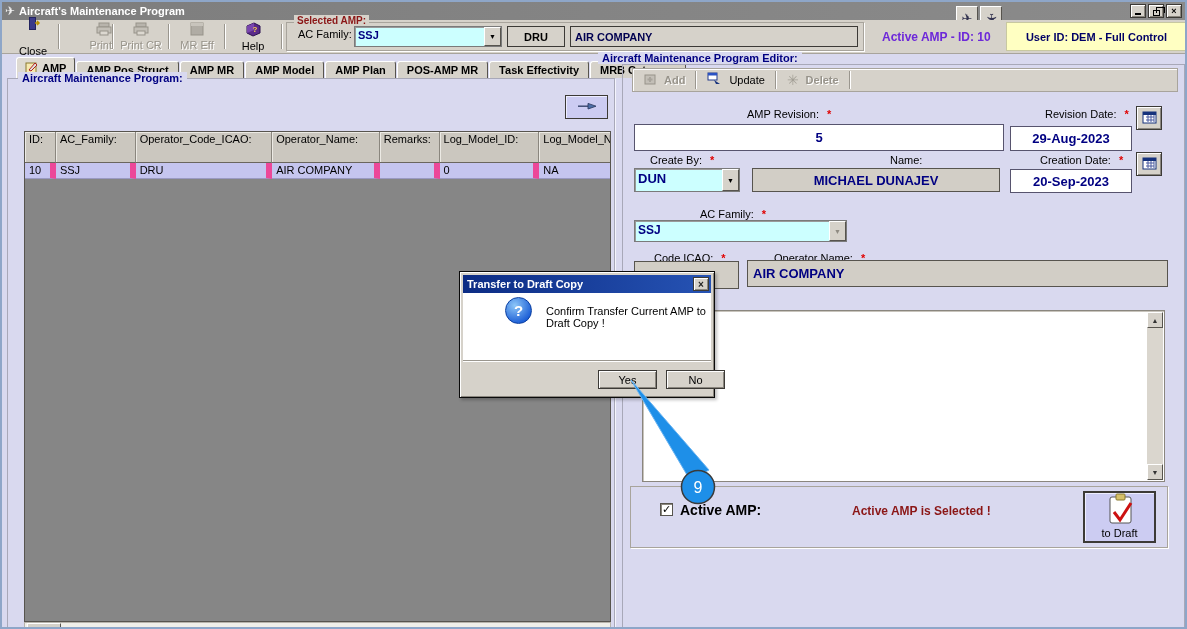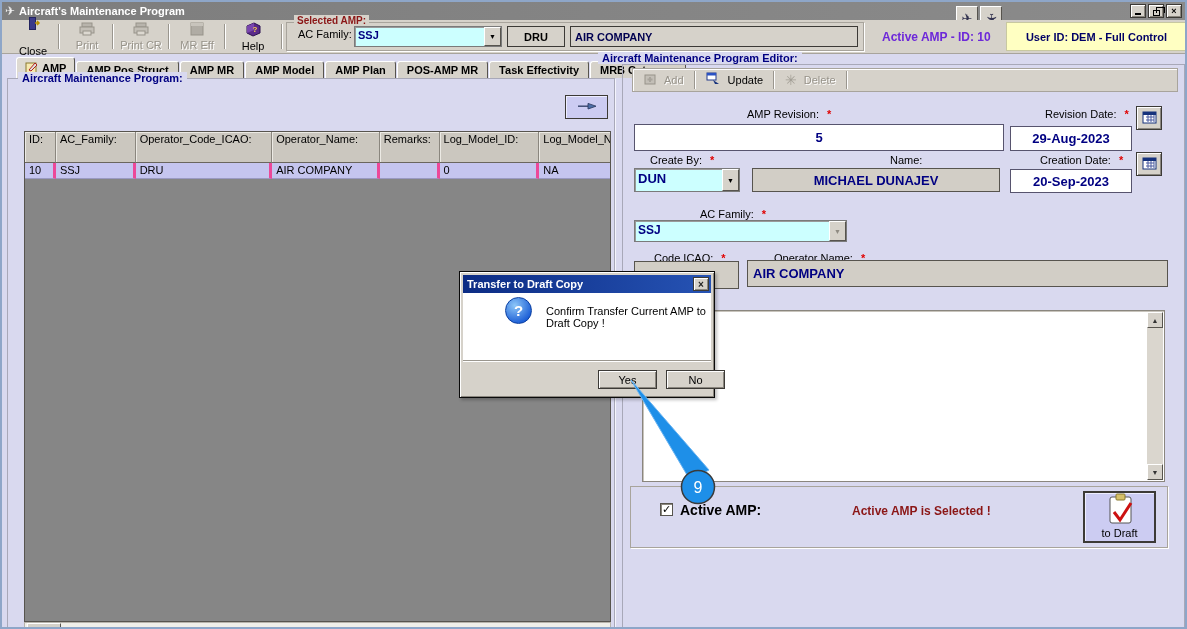--- a/index.html
+++ b/index.html
@@ -51,28 +51,28 @@
 
   
   .left-group { position:absolute; left:5px; top:76px; width:608px; height:551px; border:1px solid #a8a8b8; box-shadow:1px 1px 0 #f4f4fc; }
   .arrow-btn { position:absolute; left:563px; top:93px; width:43px; height:24px; background:#ccccf2; border:1px solid #3c3a36; box-shadow: inset 1px 1px 0 #eef; display:flex; align-items:center; justify-content:center; }
 
   .grid { position:absolute; left:22px; top:129px; width:587px; border:1px solid #57544e; background:#868686; height:491px; }
   .grid-row { display:flex; height:31px; }
   .grid-row.data { height:16px; background:#c5c5ef; }
   .gcell { border-right:1px solid #9a968e; border-bottom:1px solid #9a968e; padding:1px 4px; overflow:hidden; white-space:nowrap; font-size:11px; }
   .grid-row.hdr .gcell { background:#cbc7bf; border-right:1px solid #8a867e; border-bottom:1px solid #6a665e; box-shadow: inset 1px 1px 0 #eceae4; }
-  .grid-row.data .gcell { border-right:3px solid #ec4899; border-bottom:1px solid #9a9ac2; }
+  .grid-row.data .gcell { border-right:6px solid #ec4899; border-bottom:1px solid #9a9ac2; }
   .hscroll { position:absolute; left:22px; top:620px; width:587px; height:9px; background:#f0efe9; border:1px solid #b8b4ac; }
   .hthumb { position:absolute; left:2px; top:0; width:34px; height:7px; }
 
   
   .ed-group { position:absolute; left:620px; top:62px; width:563px; height:565px; border:1px solid #a8a8b8; box-shadow:1px 1px 0 #f4f4fc; }
   .ed-toolbar { position:absolute; left:630px; top:66px; width:546px; height:24px; background:#d6d2ca; border:1px solid #a8a49c; box-shadow: inset 1px 1px 0 #fff; display:flex; align-items:center; padding-left:10px; gap:7px; }
-  .ed-toolbar .lbl { font-size:11px; }
+  .ed-toolbar .lbl { font-size:11px;font-weight:bold; }
   .ed-toolbar .dis { color:#97938a; text-shadow:1px 1px 0 #fff; }
   .vsep { width:2px; height:18px; border-left:1px solid #9a968e; border-right:1px solid #fff; margin:0 3px; }
 
   .flabel { position:absolute; font-size:11px; color:#000; white-space:nowrap; }
   .req { color:#e00000; font-weight:bold; margin-left:8px; }
   .edit-white { position:absolute; background:#fff; border:1px solid #57546e; color:#000082; font-weight:bold; font-size:13px; display:flex; align-items:center; justify-content:center; }
   .edit-gray { position:absolute; background:#d2cec6; border:1px solid #57544e; color:#000082; font-weight:bold; font-size:13px; display:flex; align-items:center; justify-content:center; }
   .cal-btn { position:absolute; width:26px; height:24px; display:flex; align-items:center; justify-content:center; }
 
   .remarks { position:absolute; left:640px; top:308px; width:523px; height:172px; background:#fff; border:1px solid #8a867e; box-shadow: inset 1px 1px 0 #c8c4bc; }
@@ -128,21 +128,21 @@
   <div class="toolstrip">
     <div class="toolbtn" style="left:6px;gap:12px;">
       <span><svg width="16" height="15">
             <rect x="4" y="1" width="7" height="13" fill="#23235e"></rect>
             <rect x="5" y="2" width="5" height="11" fill="#3a3a8a"></rect>
             <path d="M10 7 h4 M12 5 l2 2 l-2 2" stroke="#b89000" stroke-width="1.5" fill="none"></path>
           </svg></span>
       <span class="lbl">Close</span>
     </div>
     <div class="tsep" style="left:56px;"></div>
-    <div class="toolbtn disabled" style="left:60px;">
+    <div class="toolbtn disabled" style="left:60px;align-items:flex-end;">
       <span><svg width="16" height="14">
             <rect x="3" y="1" width="10" height="4" fill="#b8b4ac" stroke="#97938a"></rect>
             <rect x="1" y="5" width="14" height="6" fill="#c3bfb7" stroke="#97938a"></rect>
             <rect x="4" y="9" width="8" height="4" fill="#dcd8d0" stroke="#97938a"></rect>
           </svg></span>
       <span class="lbl">Print</span>
     </div>
     <div class="tsep" style="left:110px;"></div>
     <div class="toolbtn disabled" style="left:114px;">
       <span><svg width="16" height="14">

